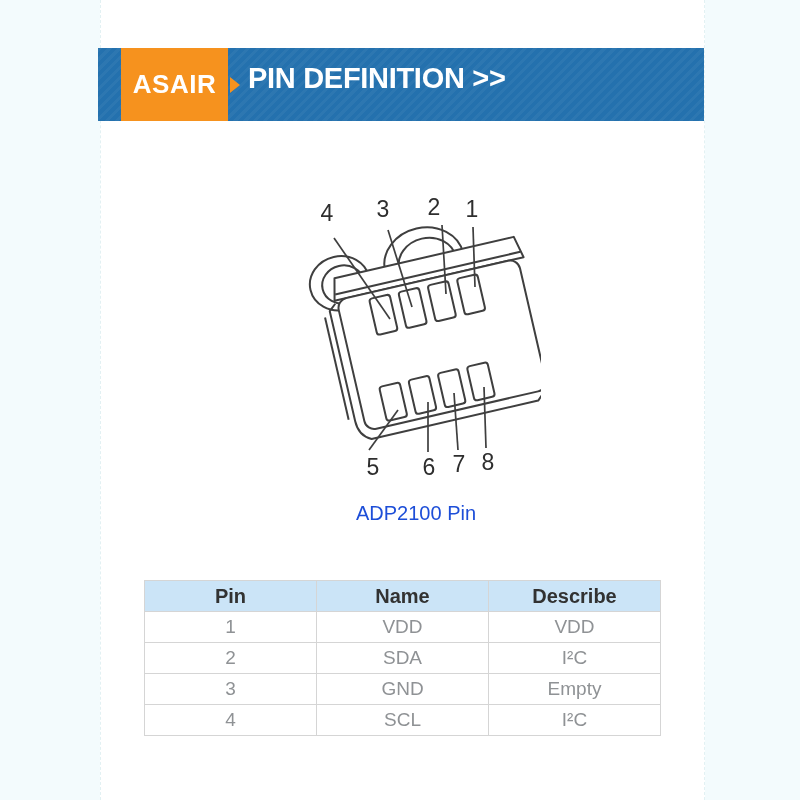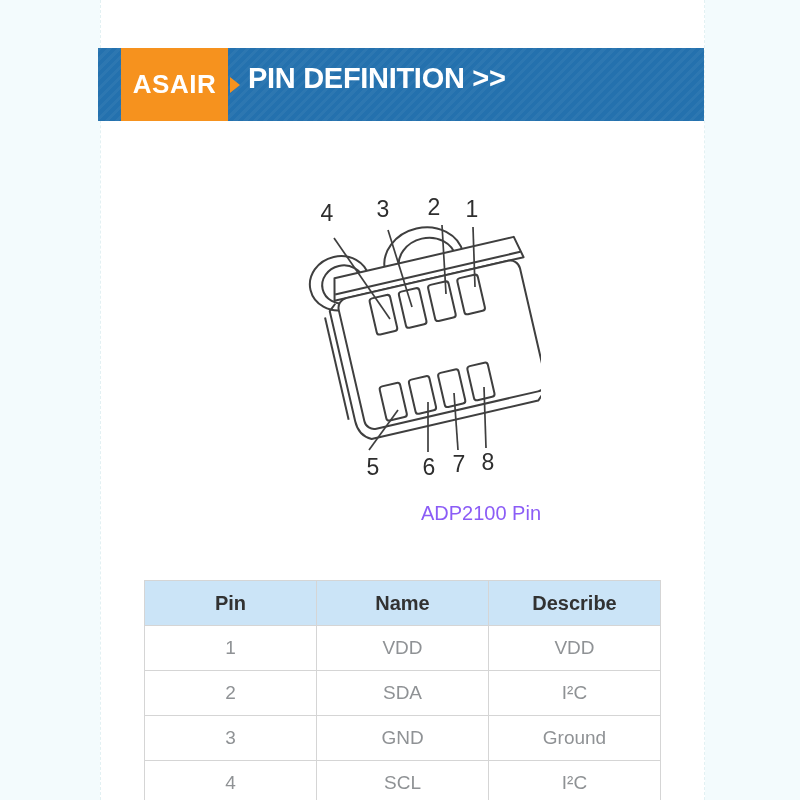--- a/index.html
+++ b/index.html
@@ -63,39 +63,39 @@
   }
 
   
   .diagram-svg {
     position: absolute;
     left: 190px; top: 190px;
   }
   .diagram-caption {
     position: absolute;
     left: 190px; top: 502px; width: 250px;
-    text-align: right;
-    color: #8b5cf6;
+    text-align: center;
+    color: #1d4ed8;
     font-size: 20px;
   }
 
   
   .pin-table {
     position: absolute;
     left: 43px; top: 580px;
     width: 517px;
     border-collapse: collapse;
     table-layout: fixed;
   }
   .pin-table th, .pin-table td {
     border: 1px solid #d5d5d5;
     text-align: center;
     vertical-align: middle;
     height: 30px;
-    padding: 7px;
+    padding: 0;
   }
   .pin-table th {
     background: #cbe4f7;
     color: #323232;
     font-size: 20px;
     font-weight: bold;
   }
   .pin-table td {
     background: #ffffff;
     color: #8f9295;
@@ -184,21 +184,21 @@
           <td>VDD</td>
         </tr>
         <tr>
           <td>2</td>
           <td>SDA</td>
           <td>I²C</td>
         </tr>
         <tr>
           <td>3</td>
           <td>GND</td>
-          <td>Ground</td>
+          <td>Empty</td>
         </tr>
         <tr>
           <td>4</td>
           <td>SCL</td>
           <td>I²C</td>
         </tr>
       </tbody>
     </table>
 
   </div>

